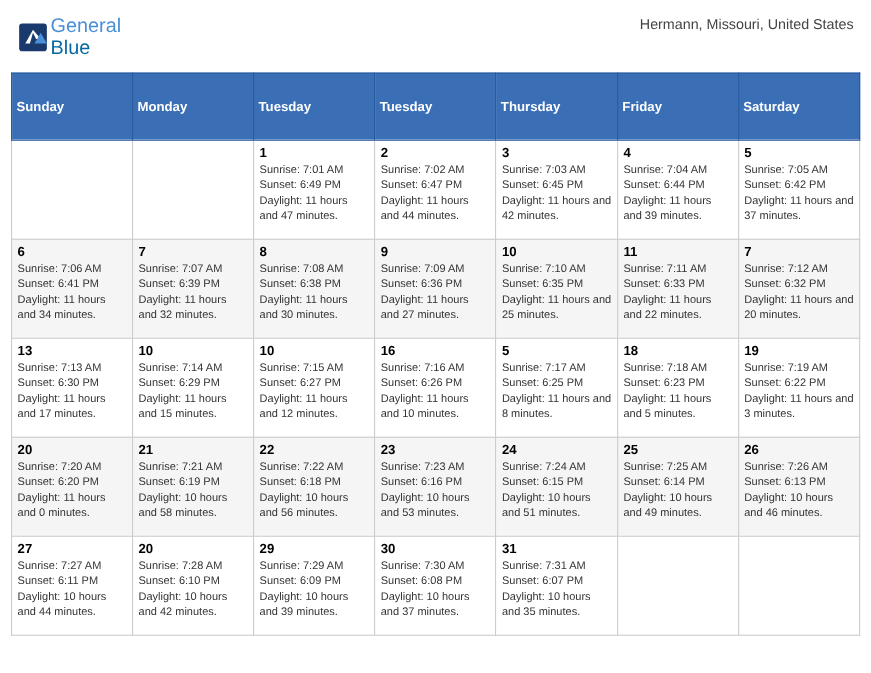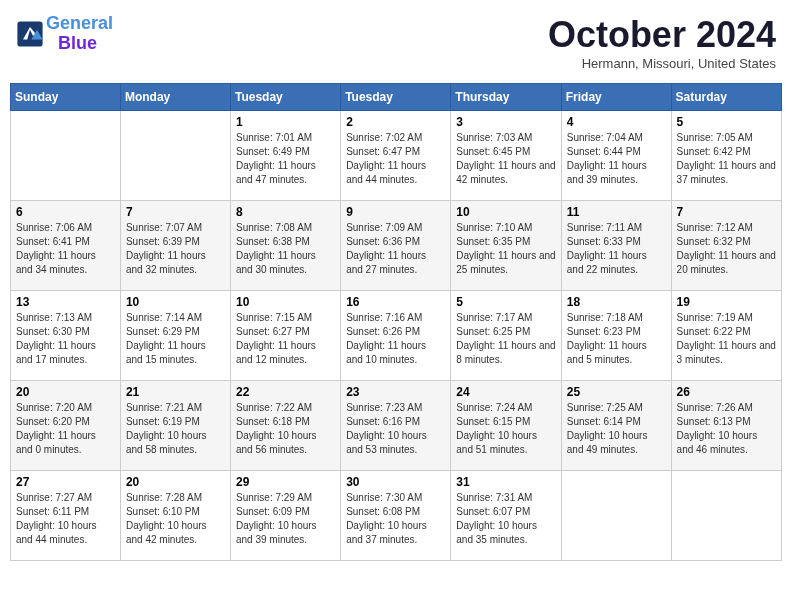--- a/index.html
+++ b/index.html
@@ -16,21 +16,21 @@
       align-items: flex-start;
       margin-bottom: 8px;
       padding: 4px 6px;
     }
     .logo {
       display: flex;
       align-items: center;
     }
     .logo-text {
       font-size: 18px;
-      font-weight: bold;
+      font-weight: normal;
       color: #1a3a5c;
       line-height: 1.1;
     }
     .logo-text span {
       color: #4a90d9;
     }
     .logo-icon {
       width: 28px;
       height: 28px;
       margin-right: 2px;
@@ -48,21 +48,21 @@
       color: #444;
     }
     .calendar-table {
       width: 100%;
       border-collapse: collapse;
       font-size: 10.5px;
     }
     .calendar-table th {
       background-color: #3a6eb5;
       color: #fff;
-      padding: 6px 4px;
+      padding: 23px 4px;
       text-align: left;
       font-size: 12px;
       font-weight: bold;
       border: 1px solid #2a5a9f;
     }
     .calendar-table td {
       border: 1px solid #ccc;
       vertical-align: top;
       padding: 4px 5px;
       width: 113px;
@@ -93,26 +93,25 @@
 <div class="header-area">
   <div class="logo">
     <svg class="logo-icon" viewBox="0 0 40 40">
       <rect x="2" y="2" width="36" height="36" rx="4" fill="#1a3a6e"></rect>
       <polygon points="10,28 20,10 30,22 24,22 20,14 16,28" fill="white"></polygon>
       <polygon points="22,28 30,14 38,28" fill="#4a90d9"></polygon>
     </svg>
     <div>
       <div class="logo-text">
         <span>General</span><br>
-        <span style="color:#6d28d9;margin-left:12px;">Blue</span>
+        <span style="color:#0369a1;">Blue</span>
       </div>
     </div>
   </div>
   <div class="title-area">
-    <div class="month-title">October 2024</div>
     <div class="location-title">Hermann, Missouri, United States</div>
   </div>
 </div>
 
 <table class="calendar-table">
   <thead>
     <tr id="weekday-header">
         <th>Sunday</th>
         <th>Monday</th>
         <th>Tuesday</th>

